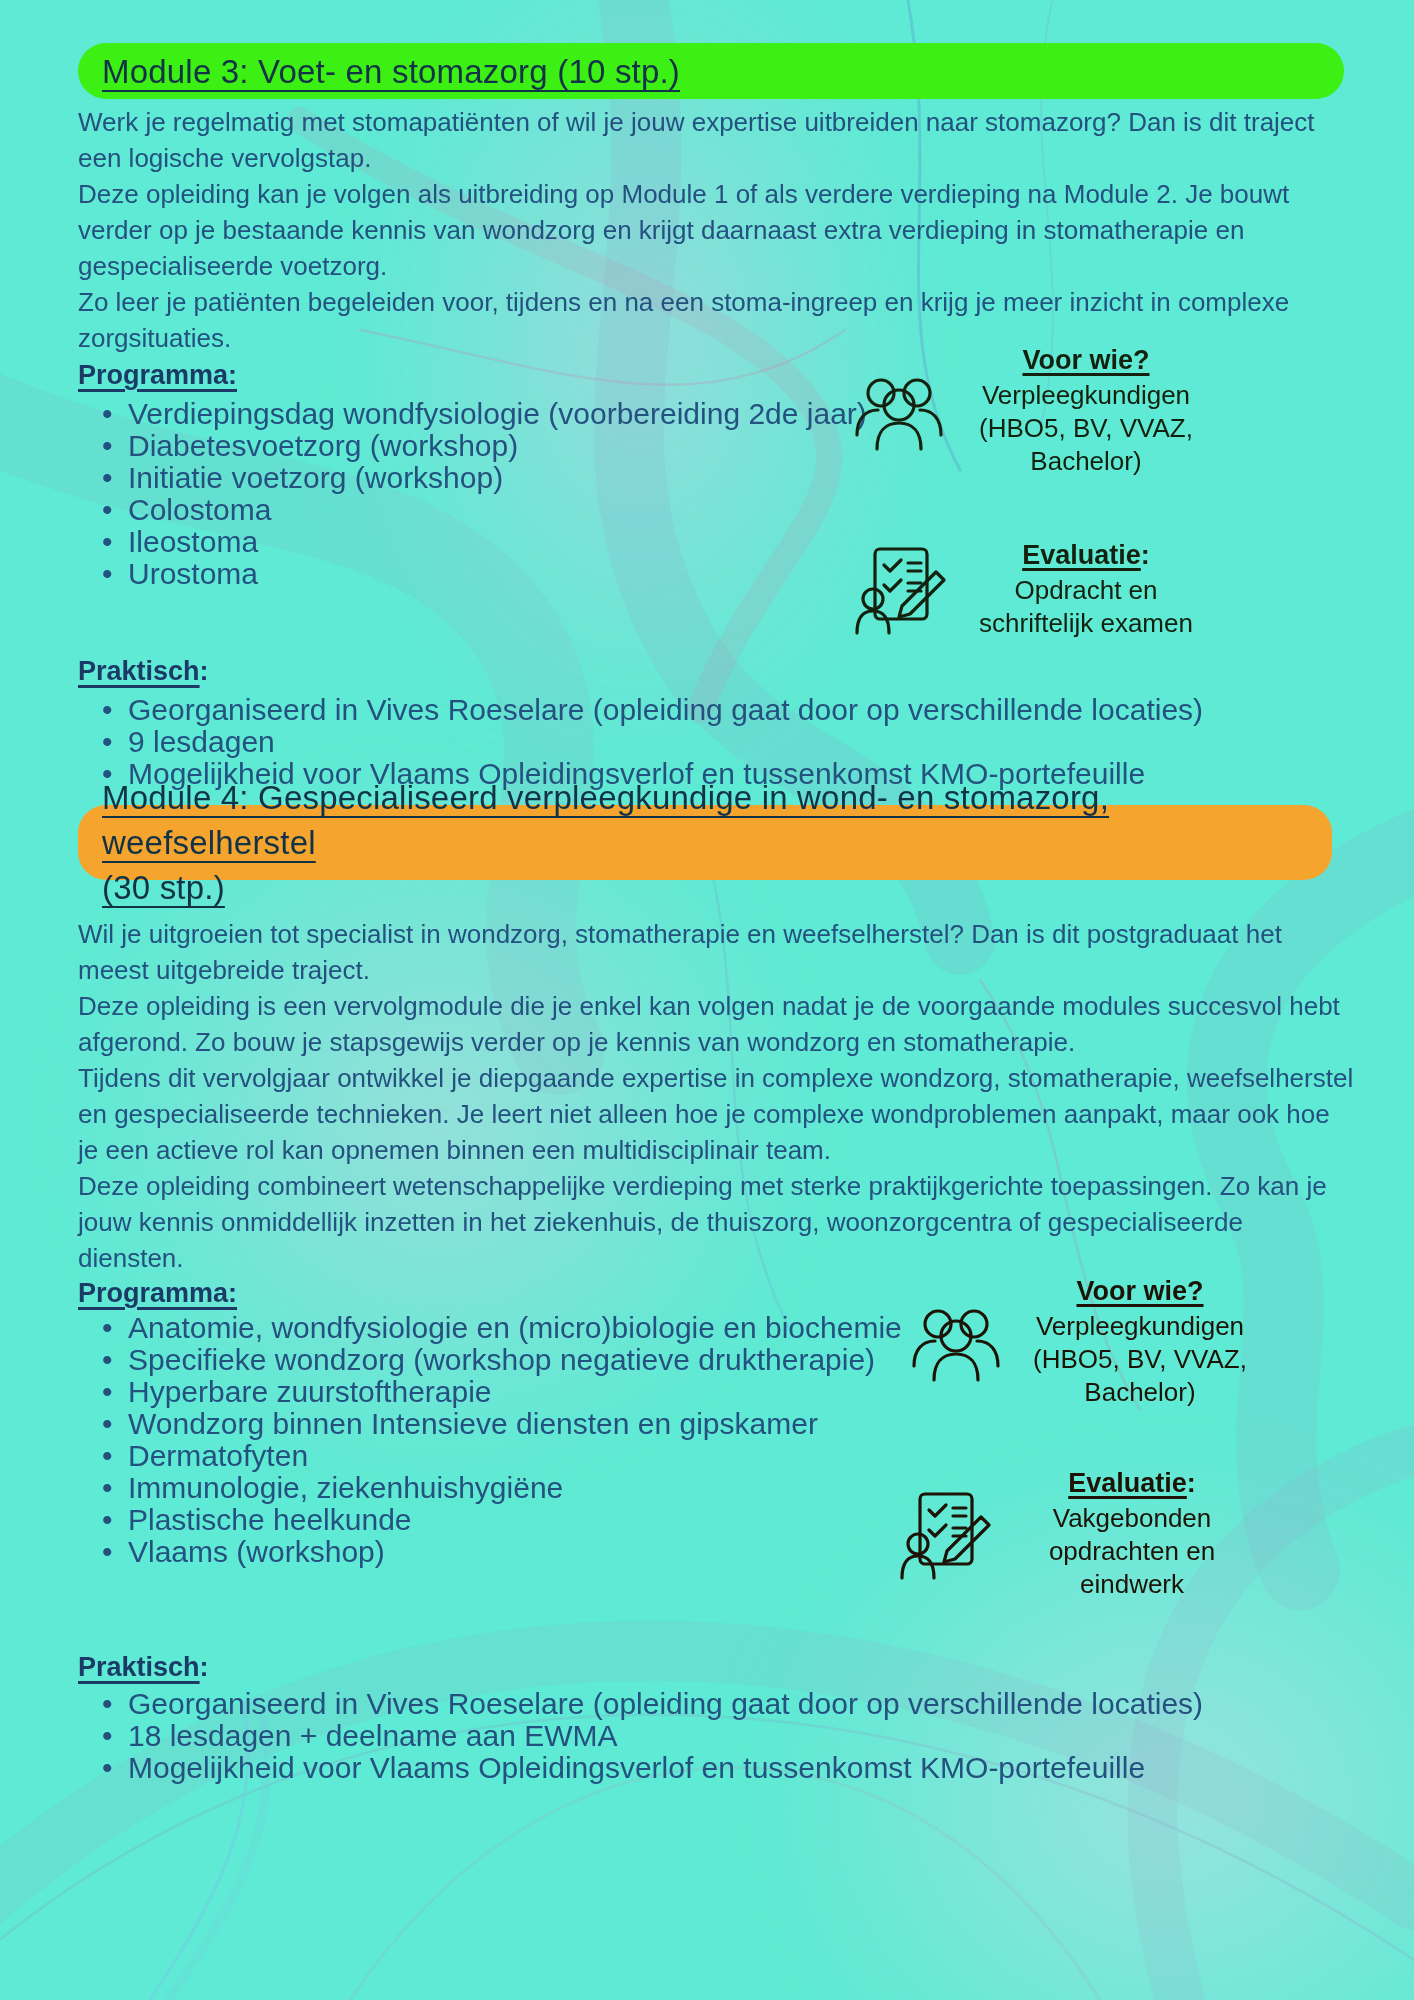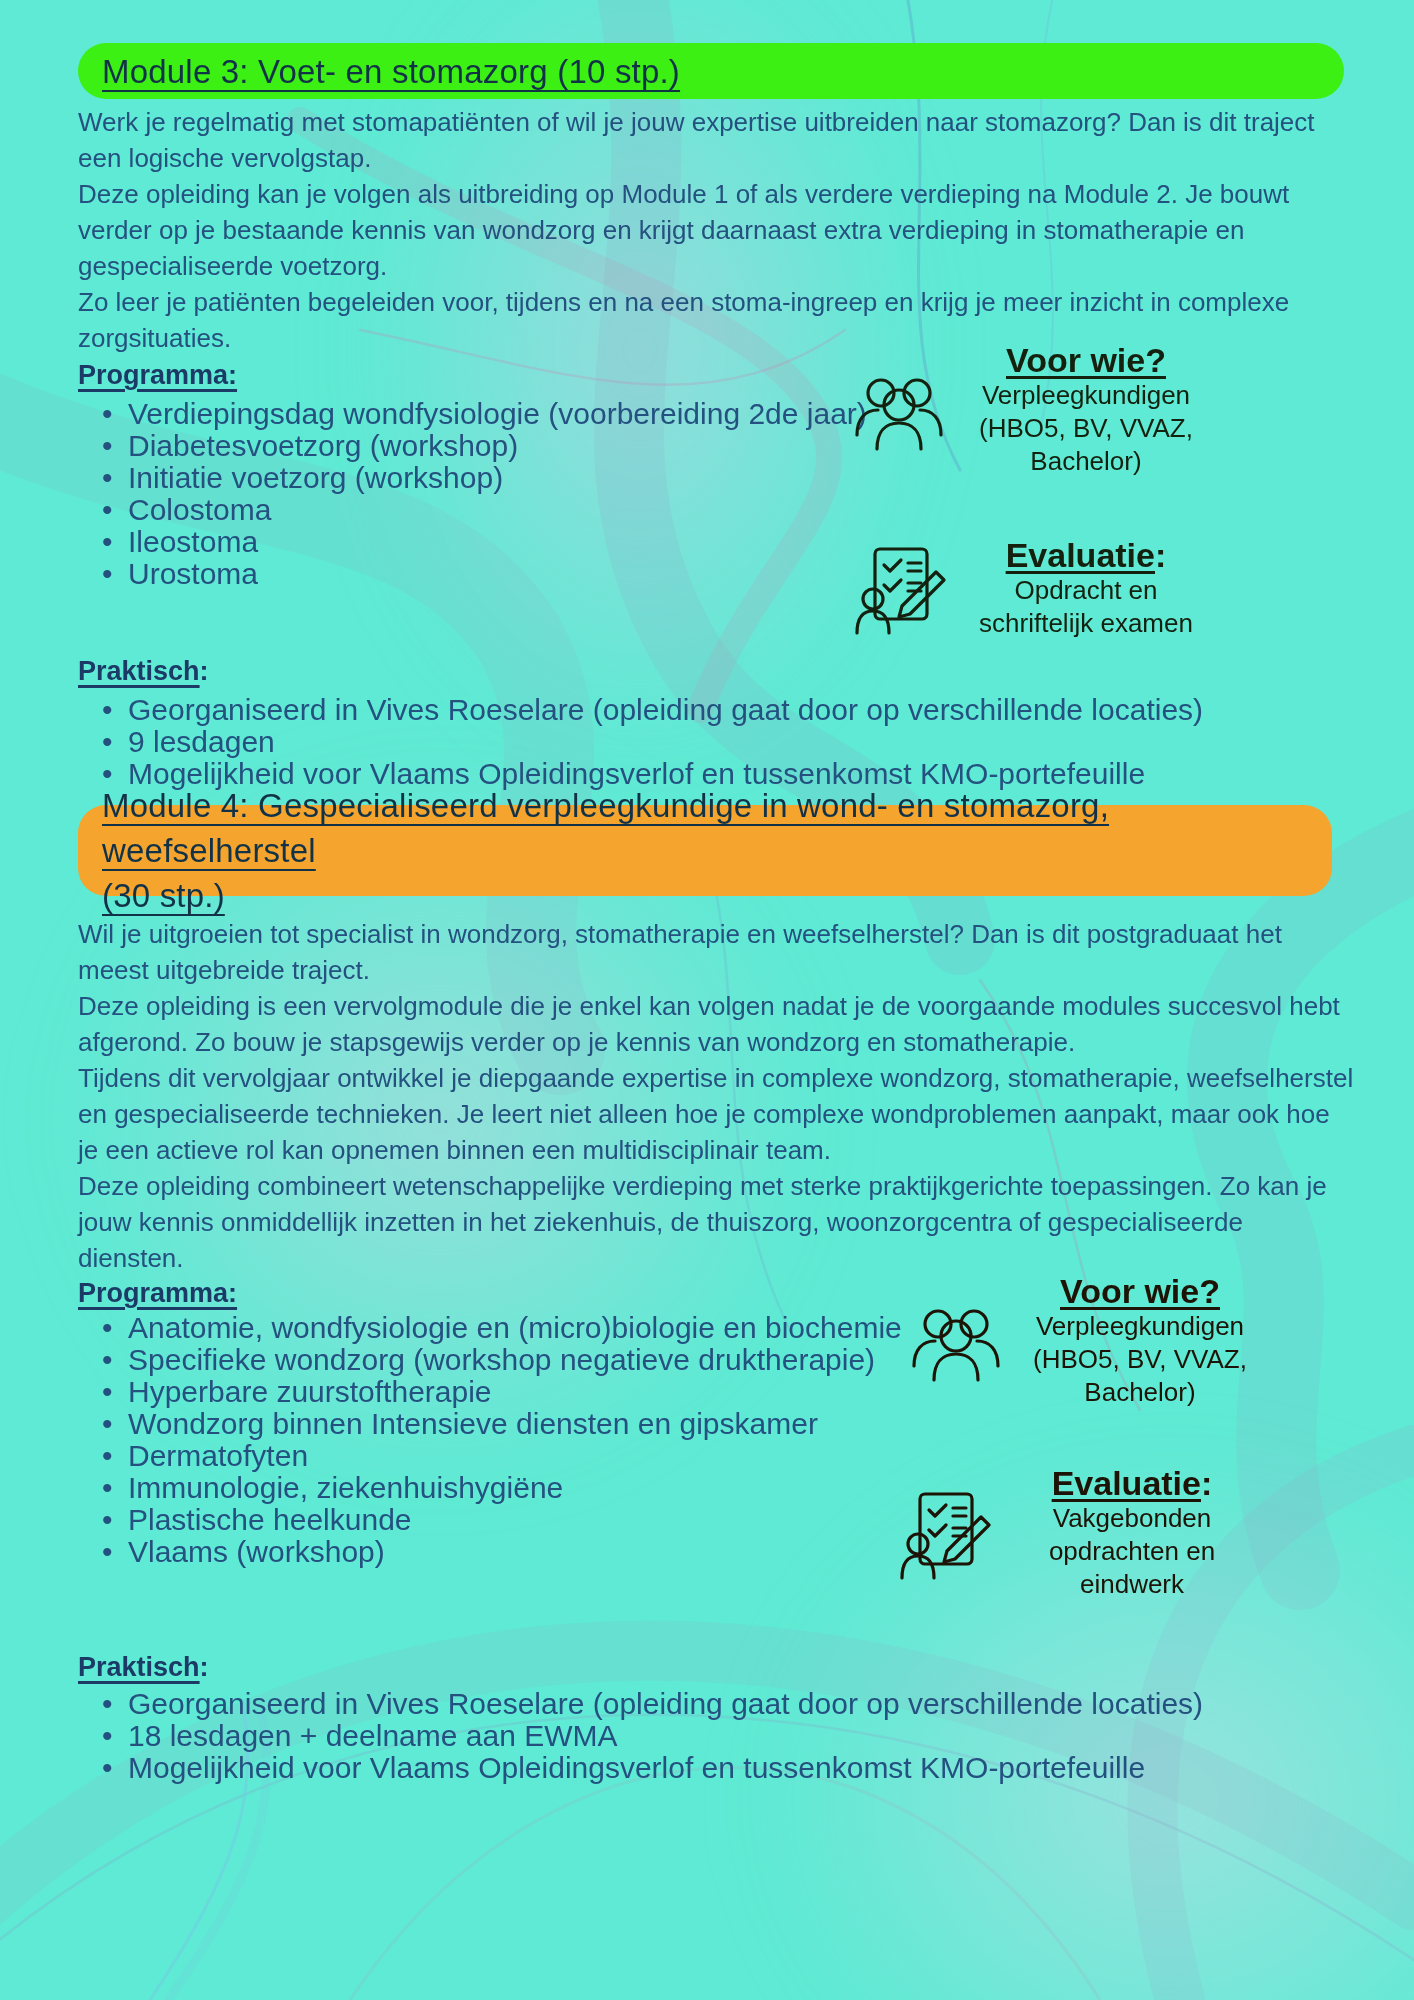--- a/index.html
+++ b/index.html
@@ -15,21 +15,21 @@
   #blob3{left:760px;top:1450px;width:820px;height:700px;background:radial-gradient(closest-side,rgba(214,220,234,.5),rgba(214,220,234,0));}
   svg.swirls{position:absolute;left:0;top:0;pointer-events:none;}
 
   .title-bar{position:absolute;left:78px;box-sizing:border-box;border-radius:28px;
     display:flex;flex-direction:column;justify-content:center;padding:0 24px;}
   .title-bar .t{font-size:33px;line-height:45px;color:var(--title-text,#123247);
     text-decoration:underline;text-decoration-thickness:2px;text-underline-offset:7px;letter-spacing:.2px;}
   .green-bg{background:var(--green,#3CF014);}
   .orange-bg{background:var(--orange,#F5A42E);}
   #m3-bar{top:43px;width:1266px;height:56px;}
-  #m4-bar{top:805px;width:1254px;height:91px;}
+  #m4-bar{top:805px;width:1254px;height:75px;}
 
   .para{position:absolute;left:78px;width:1276px;font-size:26px;line-height:36px;}
   .para p{margin:0;}
   #m3-intro{top:104px;}
   #m4-intro{top:916px;}
 
   .sec-heading{position:absolute;left:78px;font-size:27px;font-weight:700;color:var(--heading-text,#1B3A66);}
   .sec-heading .u{text-decoration:underline;text-decoration-thickness:2.5px;text-underline-offset:5px;}
   #m3-prog-h{top:360px;}
   #m3-prak-h{top:656px;}
@@ -43,21 +43,21 @@
   #m3-prak-list{top:694px;}
   #m4-prog-list{top:1312px;}
   #m4-prak-list{top:1688px;}
 
   .infobox{position:absolute;box-sizing:border-box;border-radius:58px;
     display:flex;align-items:center;padding:8px 24px 8px 28px;}
   .infobox.greenbox{color:#14210F;}
   .infobox.orangebox{color:#1D1407;}
   .infobox .icon{flex:0 0 112px;display:flex;justify-content:center;align-items:center;}
   .infobox .txt{flex:1;text-align:center;font-size:26px;line-height:33px;}
-  .infobox .hd{font-weight:700;font-size:34px;margin-bottom:2px;}
+  .infobox .hd{font-weight:700;font-size:27px;margin-bottom:2px;}
   .infobox .hd .u{text-decoration:underline;text-decoration-thickness:2.5px;text-underline-offset:4px;}
   .infobox svg{stroke:currentColor;fill:none;stroke-width:3.2;stroke-linecap:round;stroke-linejoin:round;}
   #m3-voorwie{left:815px;top:320px;width:426px;height:182px;}
   #m3-eval{left:815px;top:504px;width:426px;height:170px;}
   #m4-voorwie{left:872px;top:1256px;width:420px;height:172px;}
   #m4-eval{left:860px;top:1448px;width:428px;height:172px;}
 </style>
 </head>
 <body>
 

